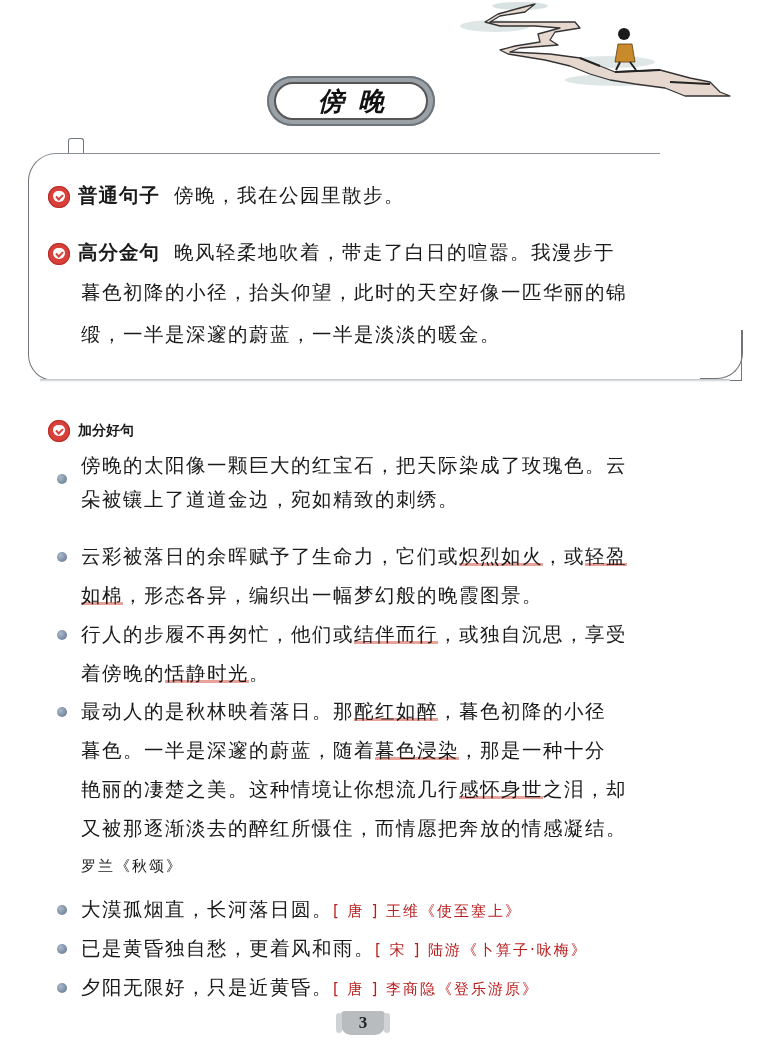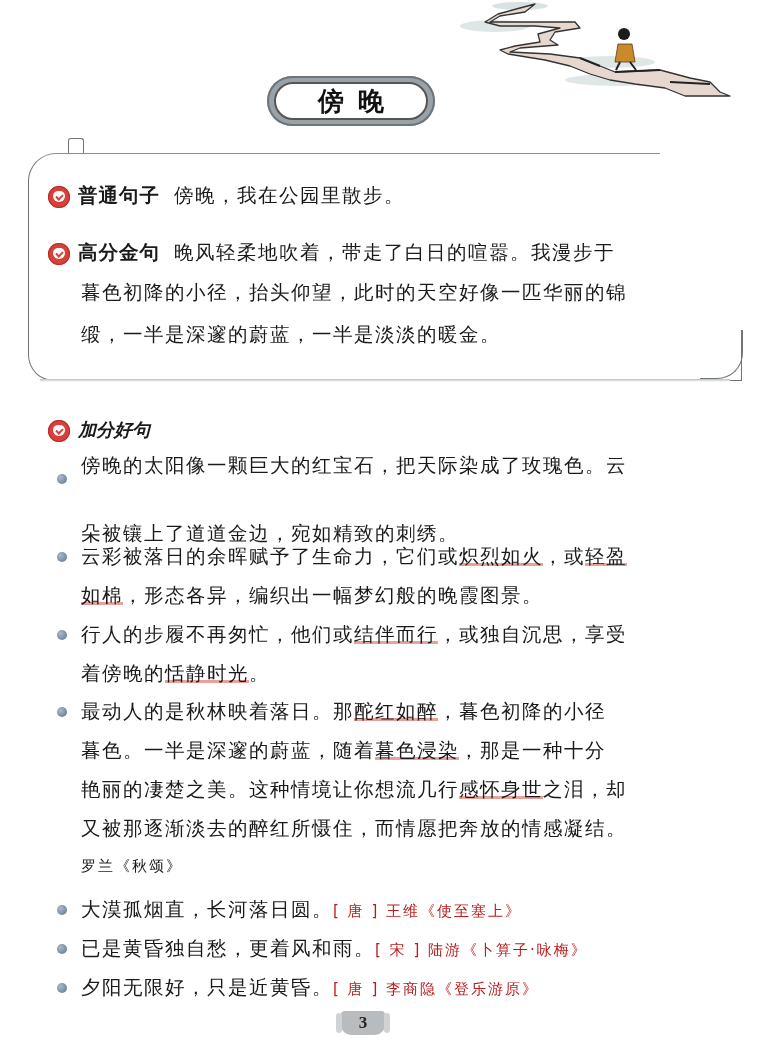--- a/index.html
+++ b/index.html
@@ -9,21 +9,21 @@
   }
   .illus { position: absolute; left: 440px; top: 0; width: 325px; height: 110px; }
   .title-plate {
     position: absolute; left: 267px; top: 76px; width: 168px; height: 50px;
     border-radius: 26px; background: #9aa2a8;
     box-shadow: inset 0 0 0 2px #6d757b;
   }
   .title-plate .inner {
     position: absolute; left: 7px; top: 6px; right: 7px; bottom: 6px;
     border-radius: 20px; background: #fff; border: 2px solid #555;
-    display: flex; align-items: center; justify-content: center;
+    display: flex; align-items: center; justify-content: center; font-style: italic;
   }
   .title-text { font-size: 26px; font-weight: bold; letter-spacing: 14px; padding-left: 14px; color: #111; }
 
   .box {
     position: absolute; left: 28px; top: 153px; width: 712px; height: 226px;
     border: 1.5px solid #6f757a; border-radius: 28px 0 0 26px;
     border-top-color: #8a9096;
   }
   .box-hook {
     position: absolute; left: 68px; top: 138px; width: 14px; height: 14px;
@@ -51,21 +51,21 @@
   }
   .badge::after {
     content: ""; position: absolute; left: 8px; top: 8px; width: 5px; height: 3px;
     border-left: 2px solid #d9403a; border-bottom: 2px solid #d9403a; transform: rotate(-45deg);
   }
 
   .row { position: absolute; font-size: 19.5px; line-height: 40px; }
   .label { font-weight: bold; margin: 0 14px 0 8px; letter-spacing: 1px; }
   .para { position: absolute; left: 81px; width: 620px; font-size: 19.5px; line-height: 42px; letter-spacing: 1.5px; }
 
-  .section-head { position: absolute; left: 48px; top: 412px; font-size: 18px; font-weight: bold; line-height: 36px; font-style: italic; }
+  .section-head { position: absolute; left: 48px; top: 412px; font-size: 14px; font-weight: bold; line-height: 36px; }
   .section-head .badge { margin-right: 8px; }
 
   .bullet {
     position: absolute; left: 57px; width: 10px; height: 10px; border-radius: 50%;
     background: radial-gradient(circle at 35% 35%, #a9bacb, #5e7286);
   }
   .item { position: absolute; left: 81px; width: 620px; font-size: 19.5px; line-height: 40px; letter-spacing: 1.5px; }
   .hl {
     background-image: linear-gradient(transparent 80%, rgba(219,112,100,0.65) 80%, rgba(219,112,100,0.65) 92%, transparent 92%);
   }
@@ -120,21 +120,21 @@
 </div>
 <div class="para" style="top:272px;">暮色初降的小径，抬头仰望，此时的天空好像一匹华丽的锦</div>
 <div class="para" style="top:314px;">缎，一半是深邃的蔚蓝，一半是淡淡的暖金。</div>
 
 <div class="section-head">
   <span class="badge"></span><span>加分好句</span>
 </div>
 
 <span class="bullet" style="top:474px;"></span>
 <div class="item" style="top:446px;"><span>傍晚的太阳像一颗巨大的红宝石，把天际染成了玫瑰色。云</span></div>
-<div class="item" style="top:514px;"><span>朵被镶上了道道金边，宛如精致的刺绣。</span></div>
+<div class="item" style="top:480px;"><span>朵被镶上了道道金边，宛如精致的刺绣。</span></div>
 
 <span class="bullet" style="top:552px;"></span>
 <div class="item" style="top:537px;"><span>云彩被落日的余晖赋予了生命力，它们或</span><span class="hl">炽烈如火</span><span>，或</span><span class="hl">轻盈</span></div>
 <div class="item" style="top:576px;"><span class="hl">如棉</span><span>，形态各异，编织出一幅梦幻般的晚霞图景。</span></div>
 
 <span class="bullet" style="top:630px;"></span>
 <div class="item" style="top:615px;"><span>行人的步履不再匆忙，他们或</span><span class="hl">结伴而行</span><span>，或独自沉思，享受</span></div>
 <div class="item" style="top:654px;"><span>着傍晚的</span><span class="hl">恬静时光</span><span>。</span></div>
 
 <span class="bullet" style="top:707px;"></span>

